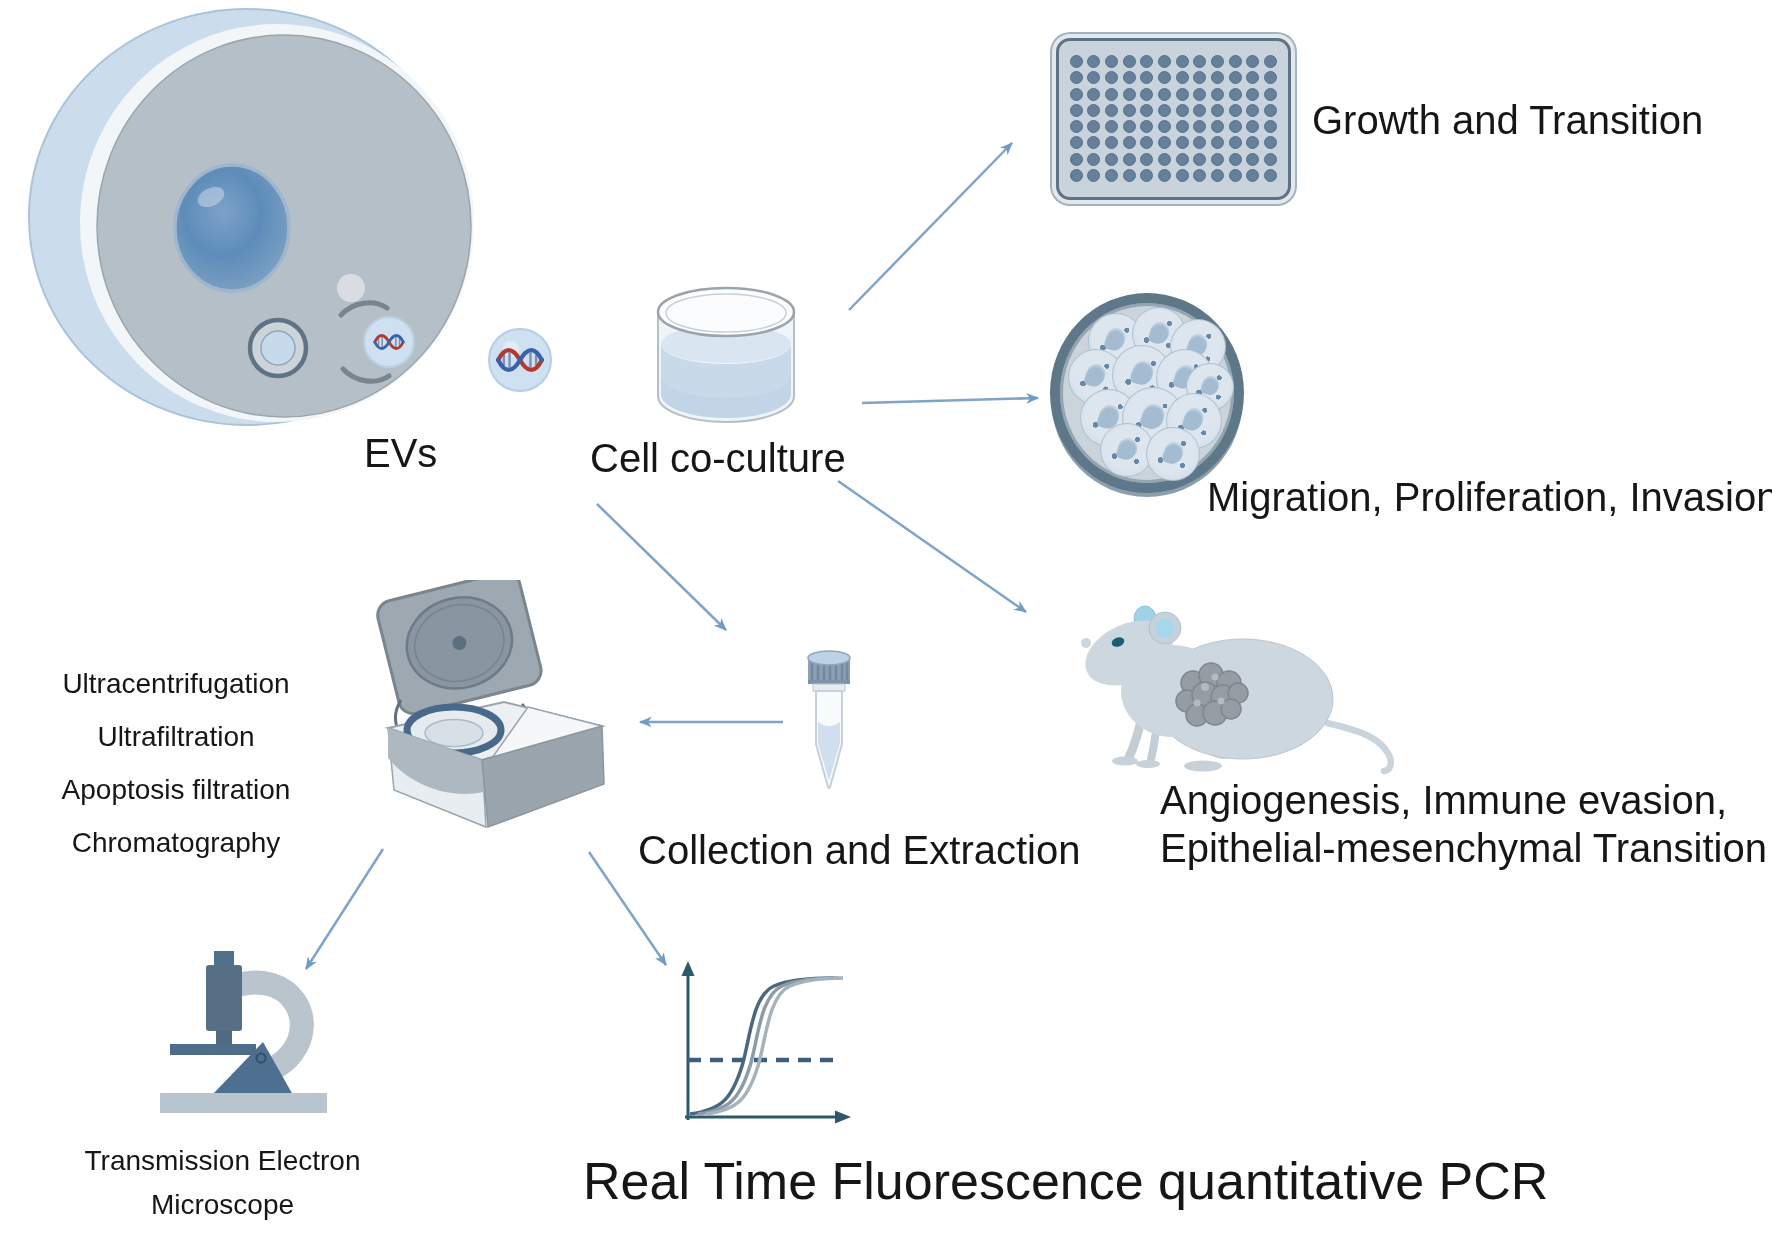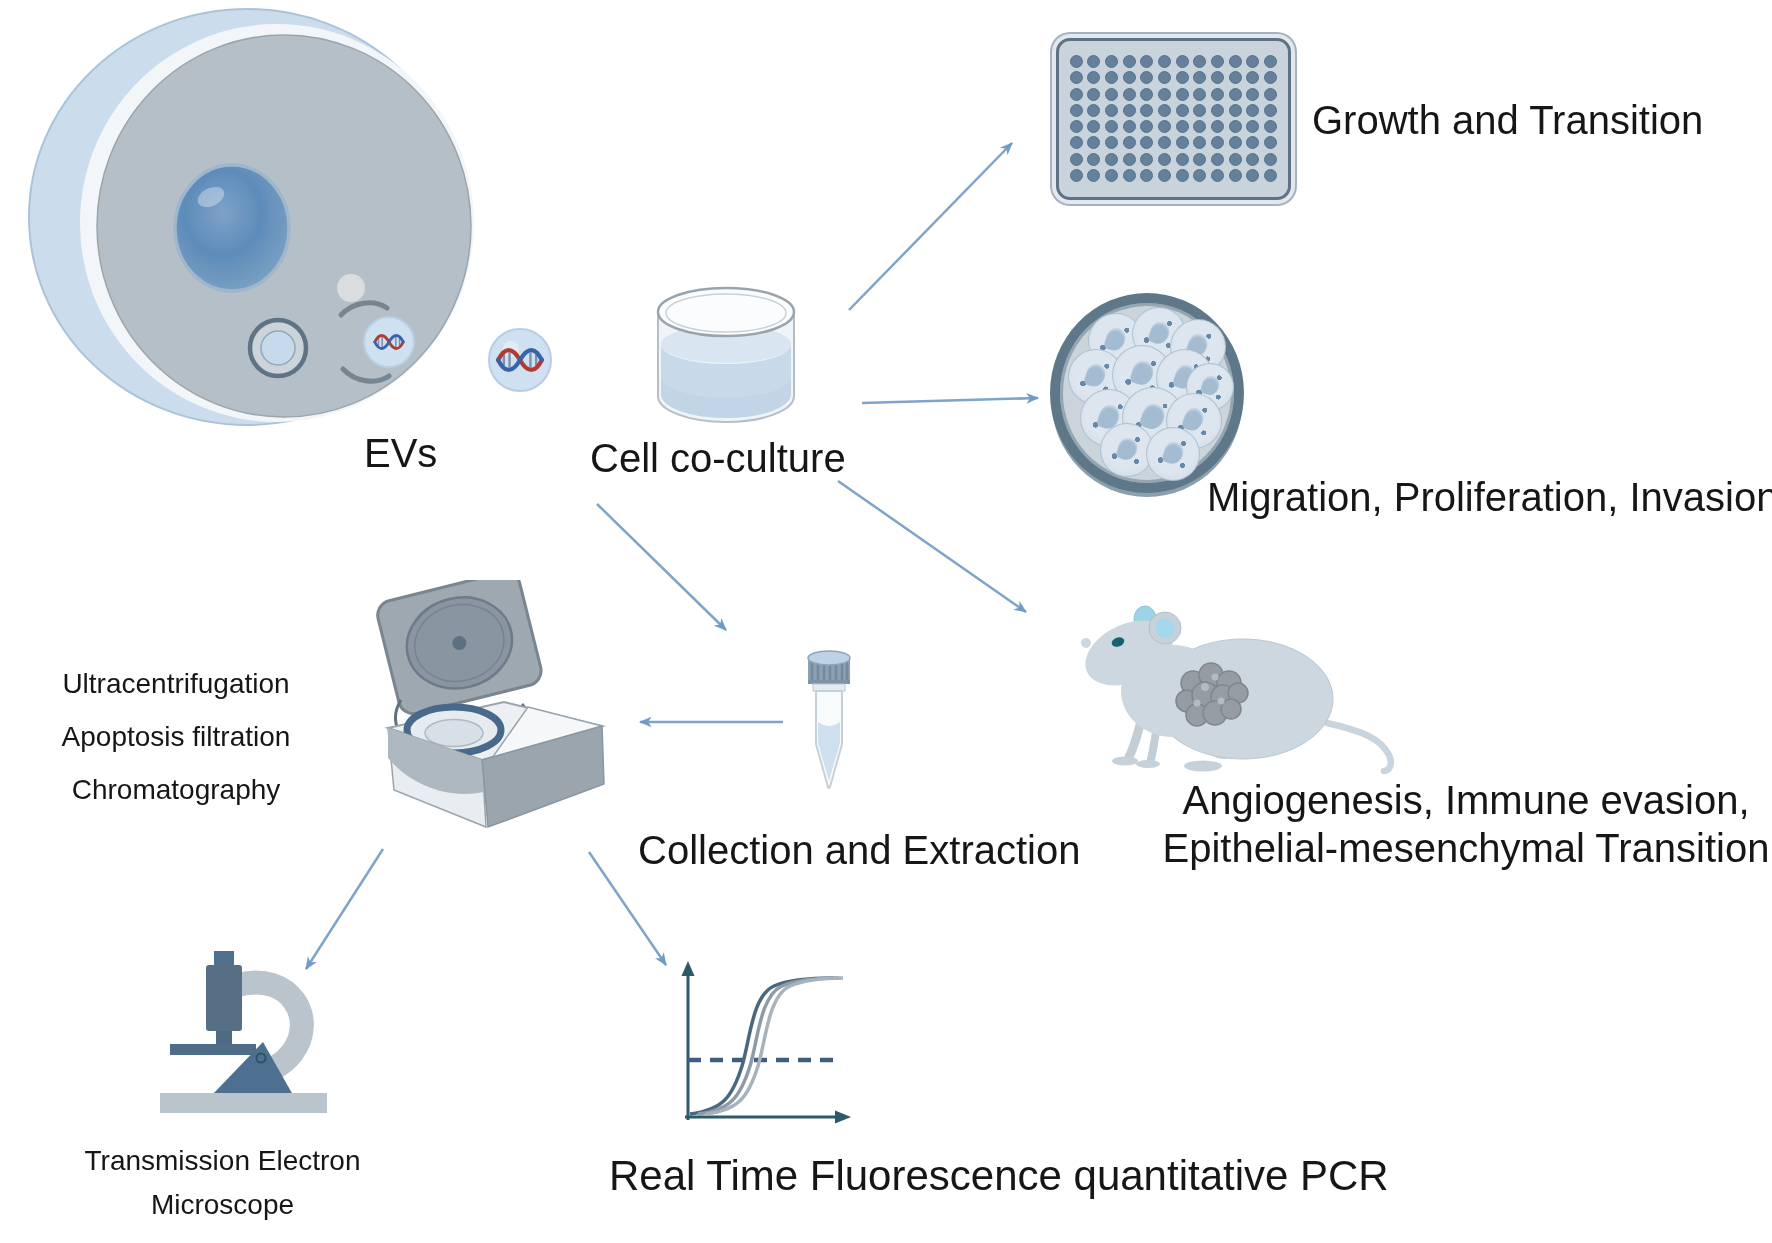--- a/index.html
+++ b/index.html
@@ -4,21 +4,21 @@
 <style>
   html,body{margin:0;padding:0;background:#fff;}
   #canvas{
     position:relative;width:1772px;height:1243px;background:#ffffff;overflow:hidden;
     font-family:"Liberation Sans", sans-serif;color:#161616;
   }
   .abs{position:absolute;}
   .lbl{position:absolute;color:#161616;font-size:40px;line-height:1.15;white-space:nowrap;}
   .stack{position:absolute;text-align:center;}
   .stack div{font-size:28px;line-height:53px;white-space:nowrap;}
-  .two-line div{font-size:40px;line-height:48px;white-space:nowrap;text-align:center;}
+  .two-line div{font-size:40px;line-height:48px;white-space:nowrap;}
   .tem div{font-size:28px;line-height:44px;white-space:nowrap;text-align:center;}
 
   
   .plate{
     position:absolute;left:1056px;top:38px;width:235px;height:162px;box-sizing:border-box;
     background:#c9d3dc;border:3px solid #5d7285;border-radius:14px;
     box-shadow:0 0 0 4px #e2e8ed, 0 0 0 6px #a6b2bd;
     display:flex;align-items:center;justify-content:center;
   }
   .well-grid{
@@ -359,26 +359,27 @@
   <div class="lbl" style="left:1312px;top:97px">Growth and Transition</div>
   <div class="lbl" style="left:1207px;top:474px">Migration, Proliferation, Invasion</div>
 
   <div class="abs two-line" style="left:1160px;top:776px;width:612px">
     <div>Angiogenesis, Immune evasion,</div>
     <div>Epithelial-mesenchymal Transition</div>
   </div>
 
   <div class="stack" style="left:0;top:657px;width:352px">
     <div>Ultracentrifugation</div>
+    <div>Ultrafiltration</div>
     <div>Apoptosis filtration</div>
     <div>Chromatography</div>
   </div>
 
   <div class="lbl" style="left:638px;top:827px">Collection and Extraction</div>
 
   <div class="abs tem" style="left:25px;top:1139px;width:395px">
     <div>Transmission Electron</div>
     <div>Microscope</div>
   </div>
 
-  <div class="lbl" style="left:609px;top:1152px;font-size:42px">Real Time Fluorescence quantitative PCR</div>
+  <div class="lbl" style="left:583px;top:1152px;font-size:52px">Real Time Fluorescence quantitative PCR</div>
 
 </div>
 
 </body></html>

